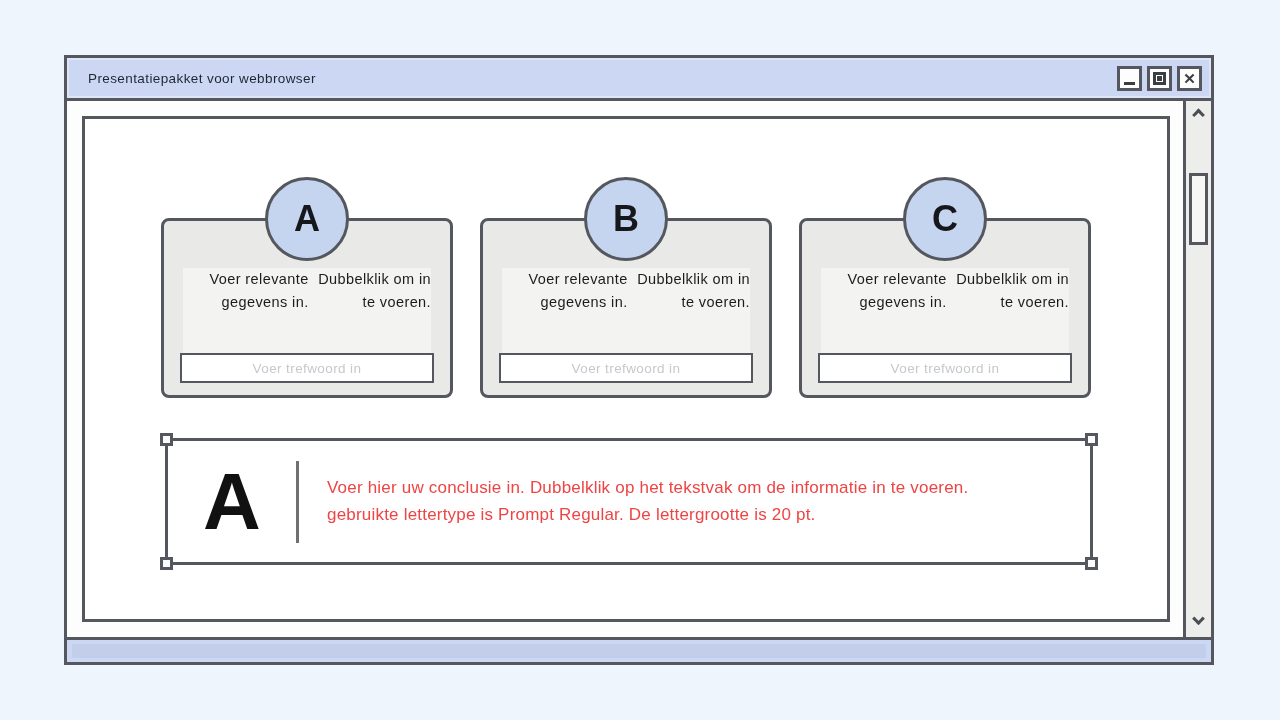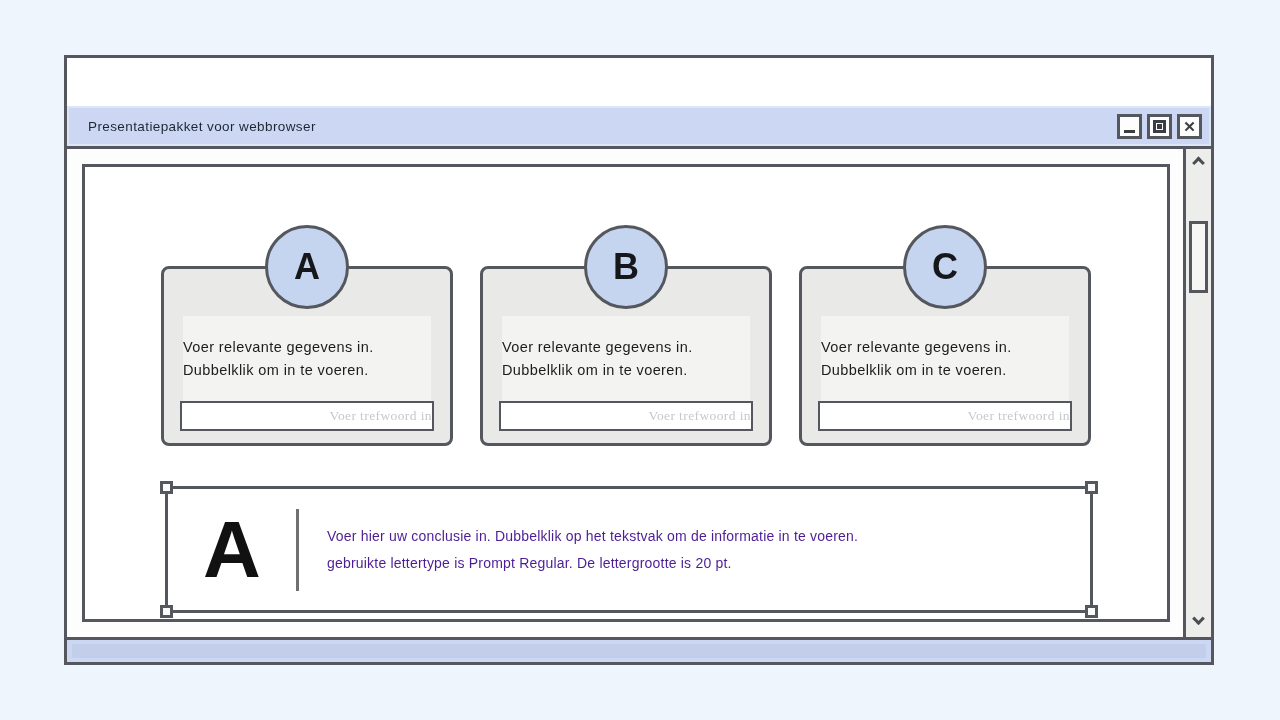--- a/index.html
+++ b/index.html
@@ -25,21 +25,20 @@
   
   .titlebar {
     height: 43px;
     flex: 0 0 43px;
     background: #ccd8f3;
     border-bottom: 3px solid #54575d;
     box-shadow: inset 0 0 0 2px rgba(255,255,255,0.35);
     display: flex;
     align-items: center;
     padding: 0 9px 0 21px;
-    margin-top: 48px;
   }
   .titlebar .title {
     flex: 1;
     font-size: 13.5px;
     letter-spacing: 0.4px;
     color: #1d2633;
   }
   .win-btn {
     width: 25px; height: 25px;
     border: 3px solid #54575d;
@@ -95,38 +94,38 @@
     font-size: 36px;
     font-weight: bold;
     color: #15171b;
   }
   .card-body {
     position: absolute;
     top: 47px; left: 19px; right: 19px;
     height: 86px;
     background: #f3f3f2;
     display: flex;
-    flex-direction: column;
-    justify-content: center;
-    text-align: left;
+    flex-direction: row;
+    justify-content: center;
+    text-align: right;
     font-size: 14.5px;
     line-height: 23px;
     letter-spacing: 0.4px;
     color: #1c1c1c;
     cursor: pointer;
   }
   .keyword-input {
     position: absolute;
     left: 16px; right: 16px; bottom: 12px;
     width: calc(100% - 32px);
     height: 30px;
     border: 2.5px solid #54575d;
     background: #ffffff;
-    text-align: right;
-    font-family: Liberation Serif, serif;
+    text-align: center;
+    font-family: Liberation Sans, sans-serif;
     font-size: 13.5px;
     letter-spacing: 0.4px;
     color: #333;
     outline: none;
   }
   .keyword-input::placeholder { color: #c7c8cb; opacity: 1; }
 
   
   .conclusion {
     position: absolute;
@@ -157,24 +156,24 @@
     line-height: 1;
     color: #111111;
   }
   .v-divider {
     width: 3px; height: 82px;
     background: #707070;
     flex: 0 0 3px;
     margin-right: 28px;
   }
   .conclusion-text {
-    font-size: 14px;
+    font-size: 17px;
     line-height: 26.5px;
     letter-spacing: 0.2px;
-    color: #4c1d95;
+    color: #ef4444;
     padding-right: 30px;
   }
 
   
   .vscroll {
     flex: 0 0 28px;
     width: 28px;
     border-left: 3px solid #54575d;
     background: #ededec;
     position: relative;

